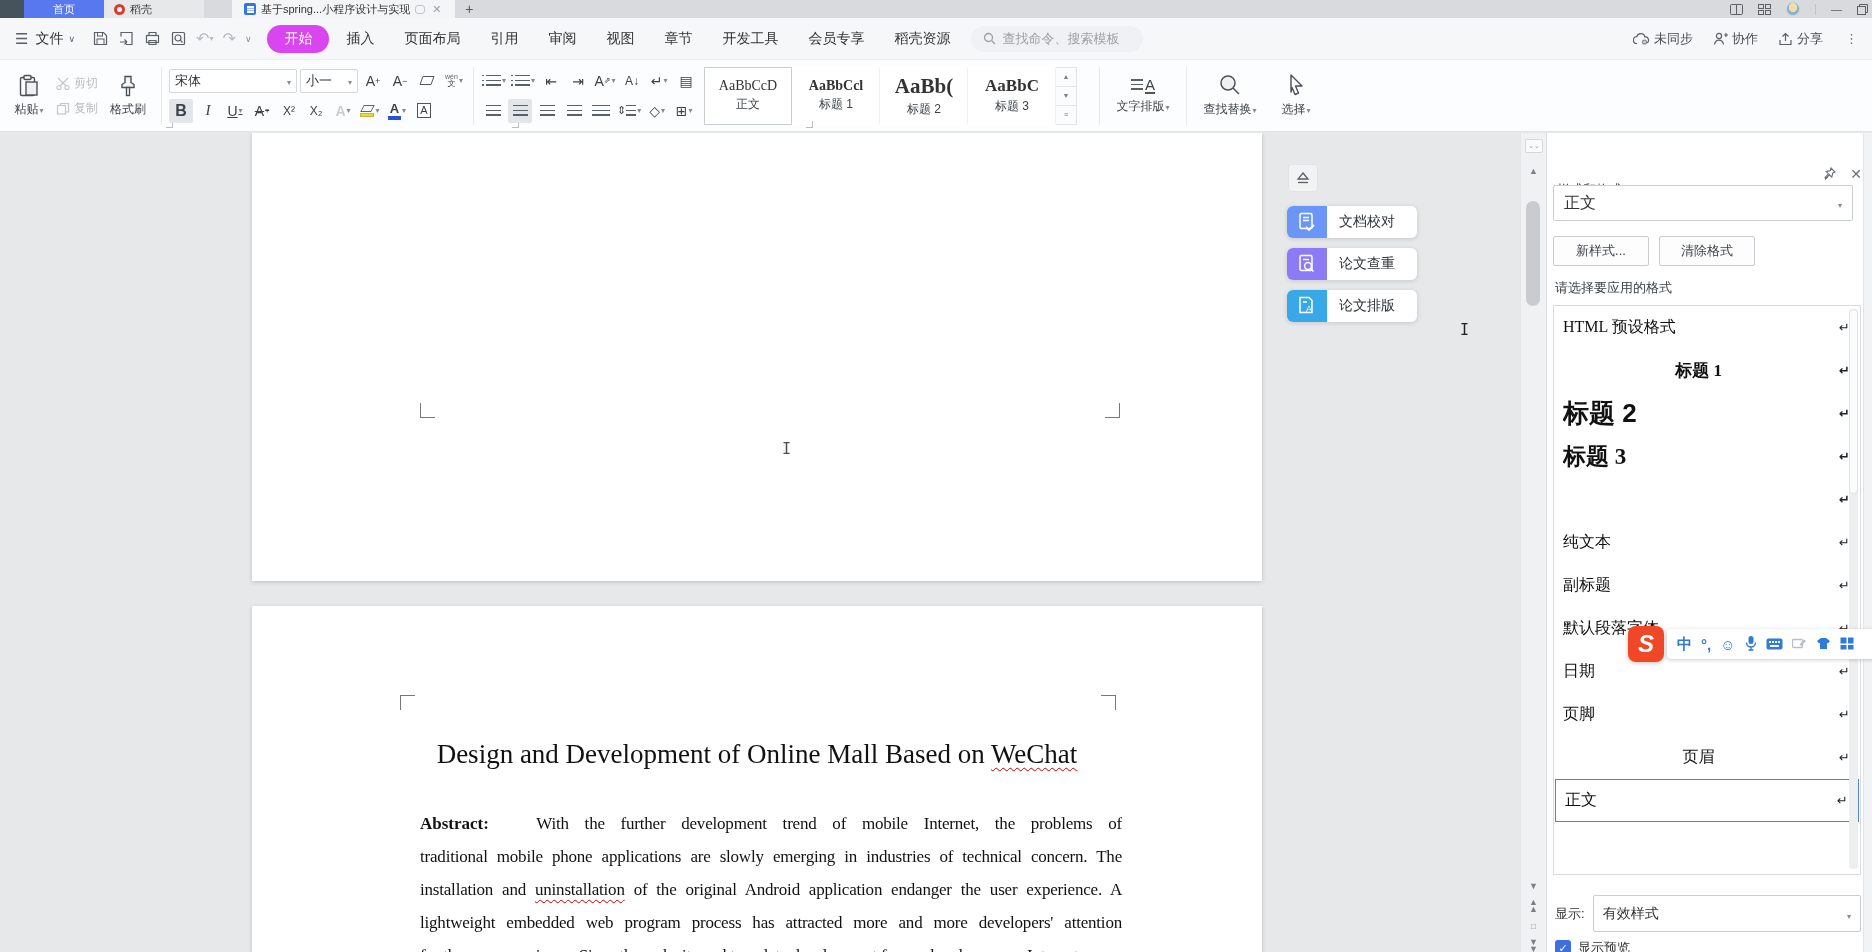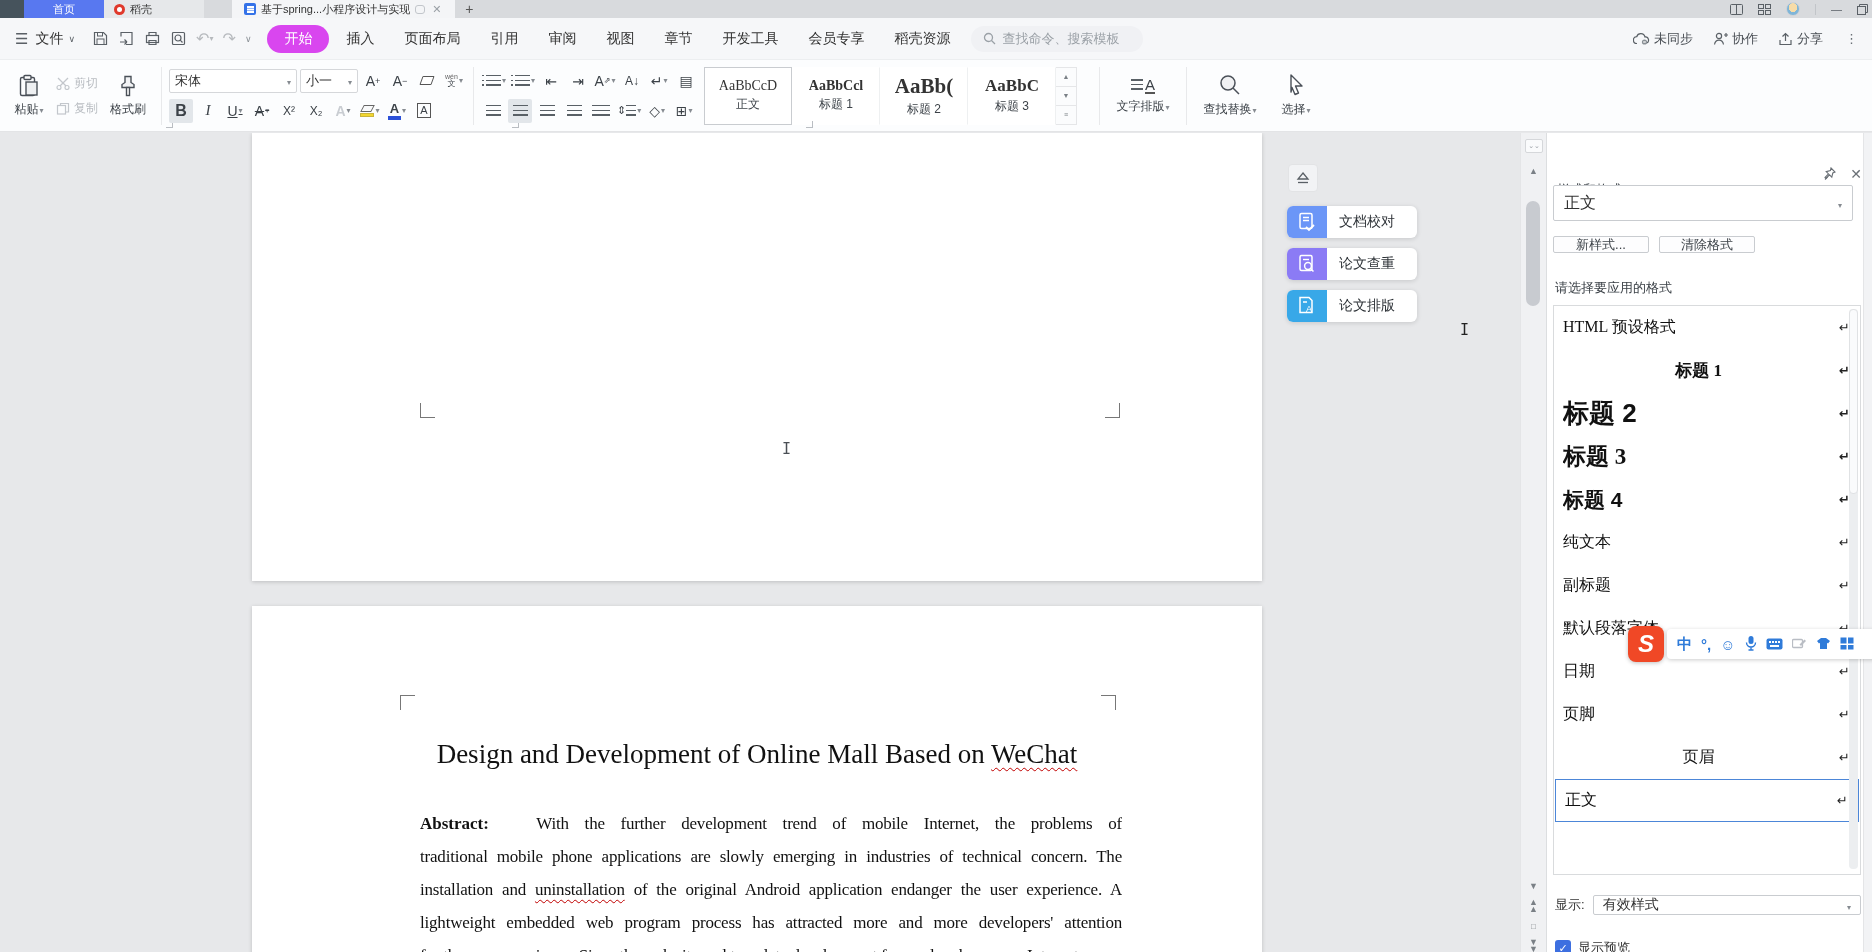--- a/index.html
+++ b/index.html
@@ -120,42 +120,42 @@
   .vs-el{position:absolute;left:0;width:100%;text-align:center;}
   .vs-thumb{position:absolute;left:5px;width:14px;top:68px;height:105px;background:#c8cbd0;border-radius:7px;}
   .vs-widget{position:absolute;top:6px;left:4px;width:18px;height:14px;border:1px solid #d5d7da;border-radius:2px;background:#fafbfc;display:flex;align-items:center;justify-content:center;font-size:7px;color:#9aa0a6;}
 
   
   .panel{width:326px;background:#fff;border-left:1px solid #dcdee0;position:relative;font-size:13px;}
   .p-head{position:absolute;top:16px;left:10px;right:10px;display:flex;align-items:center;color:#3c4248;font-size:13px;}
   .p-head .ttl{display:flex;align-items:center;gap:3px;margin-top:32px;}
   .p-tools{margin-left:auto;display:flex;gap:14px;color:#6a7076;align-items:center;}
   .p-combo{position:absolute;left:6px;top:52px;width:300px;height:36px;border:1px solid #c9ccd0;border-radius:2px;background:#fff;display:flex;align-items:center;justify-content:space-between;padding:0 10px;font-size:16px;}
-  .p-btn{position:absolute;top:103px;height:17px;border:1px solid #c9ccd0;background:#fdfdfe;border-radius:2px;display:flex;align-items:center;justify-content:center;font-size:13px;color:#3c4248;padding:0 12px;}
+  .p-btn{position:absolute;top:103px;height:30px;border:1px solid #c9ccd0;background:#fdfdfe;border-radius:2px;display:flex;align-items:center;justify-content:center;font-size:13px;color:#3c4248;padding:0 12px;}
   .p-btn.b1{left:6px;width:96px;}
   .p-btn.b2{left:112px;width:96px;}
   .p-prompt{position:absolute;left:8px;top:146px;color:#3c4248;}
   .p-list{position:absolute;left:6px;top:172px;width:308px;height:570px;border:1px solid #d9dbdd;overflow:hidden;background:#fff;}
   .sl-item{height:43px;display:flex;align-items:center;padding:0 26px 0 9px;position:relative;color:#111;}
   .sl-name{flex:1;overflow:hidden;white-space:nowrap;}
   .sl-mark{position:absolute;right:10px;font-size:13px;color:#222;font-family:"DejaVu Sans",sans-serif;}
   .m-a{text-decoration:underline;font-family:"Liberation Serif",serif;}
   .s-html{font-family:"Liberation Serif",serif;font-size:16px;}
   .s-h1{font-family:"Liberation Serif",serif;font-weight:bold;font-size:17px;}
   .s-h1 .sl-name{text-align:center;}
   .s-h2{font-weight:bold;font-size:26px;}
   .s-h3{font-family:"Liberation Serif",serif;font-weight:bold;font-size:23px;}
   .s-h4{font-weight:bold;font-size:21px;}
   .s-plain{font-family:"Liberation Serif",serif;font-size:16px;}
   .s-center .sl-name{text-align:center;}
   .s-sel{border:1px solid #4c86d8;margin:0 1px;}
   .p-lscroll{position:absolute;right:2px;top:3px;width:9px;height:560px;background:#eceef0;border-radius:4px;}
   .p-lthumb{position:absolute;right:0;top:0;width:9px;height:185px;background:#fafbfc;border:1px solid #e0e2e4;border-radius:4px;}
   .p-show{position:absolute;left:8px;top:762px;display:flex;align-items:center;gap:8px;width:306px;}
-  .p-show .combo2{flex:1;height:20px;border:1px solid #c9ccd0;border-radius:2px;display:flex;align-items:center;justify-content:space-between;padding:0 9px;font-size:14px;}
+  .p-show .combo2{flex:1;height:37px;border:1px solid #c9ccd0;border-radius:2px;display:flex;align-items:center;justify-content:space-between;padding:0 9px;font-size:14px;}
   .p-prev{position:absolute;left:8px;top:806px;display:flex;align-items:center;gap:7px;}
   .chk{width:16px;height:16px;border-radius:3px;background:#3d6fe0;color:#fff;font-size:11px;display:flex;align-items:center;justify-content:center;}
   .p-edge{position:absolute;right:0;top:0;bottom:0;width:9px;background:#f2f3f5;border-left:1px solid #e4e5e7;}
 
   
   .ime{position:absolute;left:1628px;top:626px;display:flex;align-items:center;z-index:60;}
   .ime-logo{width:36px;height:36px;border-radius:8px;background:#f04826;color:#fff;font-weight:bold;font-size:24px;font-style:italic;display:flex;align-items:center;justify-content:center;box-shadow:0 1px 4px rgba(0,0,0,.25);}
   .ime-bar{height:30px;background:#fff;border-radius:4px;box-shadow:0 1px 4px rgba(0,0,0,.2);display:flex;align-items:center;gap:9px;padding:0 10px;margin-left:3px;width:215px;overflow:hidden;}
   .ime-ic{color:#2f7bd9;font-size:15px;font-weight:bold;white-space:nowrap;}
   .ime-ic.g{color:#b9bdc4;}
@@ -563,21 +563,20 @@
         </div>
       <div class="sl-item s-h2">
           <span class="sl-name">标题 2</span>
           <span class="sl-mark">↵</span>
         </div>
       <div class="sl-item s-h3">
           <span class="sl-name">标题 3</span>
           <span class="sl-mark">↵</span>
         </div>
       <div class="sl-item s-h4">
-          <span class="sl-name">标题 4</span>
           <span class="sl-mark">↵</span>
         </div>
       <div class="sl-item s-plain">
           <span class="sl-name">纯文本</span>
           <span class="sl-mark">↵</span>
         </div>
       <div class="sl-item s-plain">
           <span class="sl-name">副标题</span>
           <span class="sl-mark">↵</span>
         </div>

